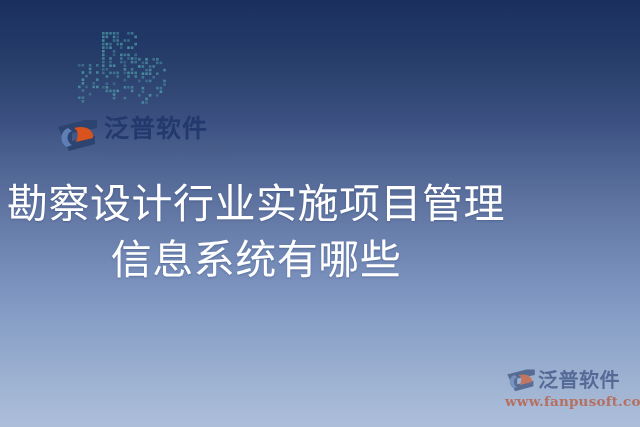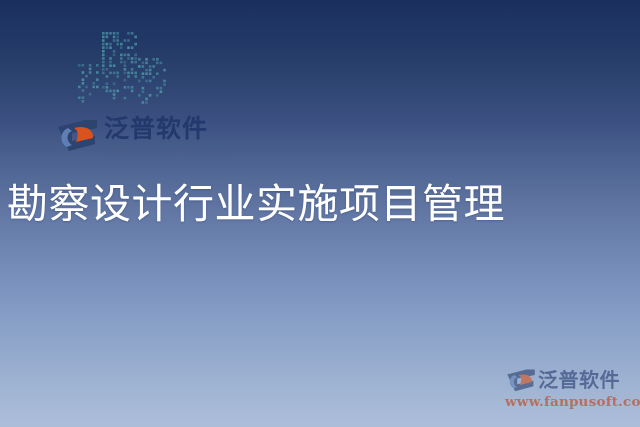--- a/index.html
+++ b/index.html
@@ -318,20 +318,21 @@
       <path d="M19 10 C31 7, 39 12, 38 20 L21 24 C24 17, 23 12, 19 10 Z" fill="#d9531e"></path>
     </svg>
     <div class="brand-words">
       <div class="brand-cn">泛普软件</div>
       <div class="brand-en">FANPU SOFTWARE</div>
     </div>
   </div>
 
   <div class="headline">
     <span class="headline-line">勘察设计行业实施项目管理</span>
+    <span class="headline-line">信息系统有哪些</span>
   </div>
 
   <div class="watermark">
     <div class="wm-row">
       <svg class="wm-mark" viewBox="0 0 42 34" aria-hidden="true">
         <path d="M3 9 L30 2 L42 2 L42 10 L17 15 L17 23 L40 18 L40 26 L14 33 Z" fill="#2d4370"></path>
         <path d="M13 10 C5 13, 4 25, 12 29 L17 27 C11 24, 11 15, 17 13 Z" fill="#5f7fb4"></path>
         <path d="M19 10 C31 7, 39 12, 38 20 L21 24 C24 17, 23 12, 19 10 Z" fill="#d9531e"></path>
       </svg>
       <div class="wm-cn">泛普软件</div>

